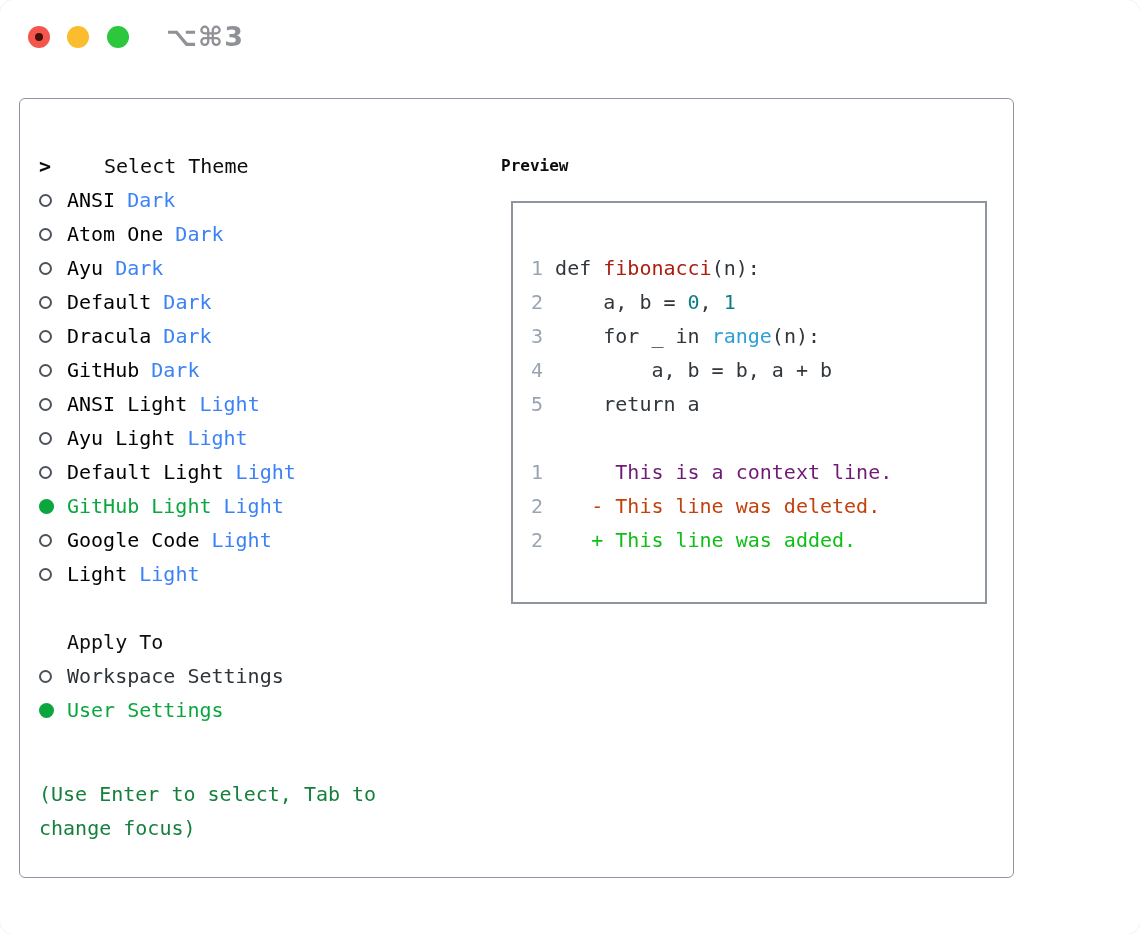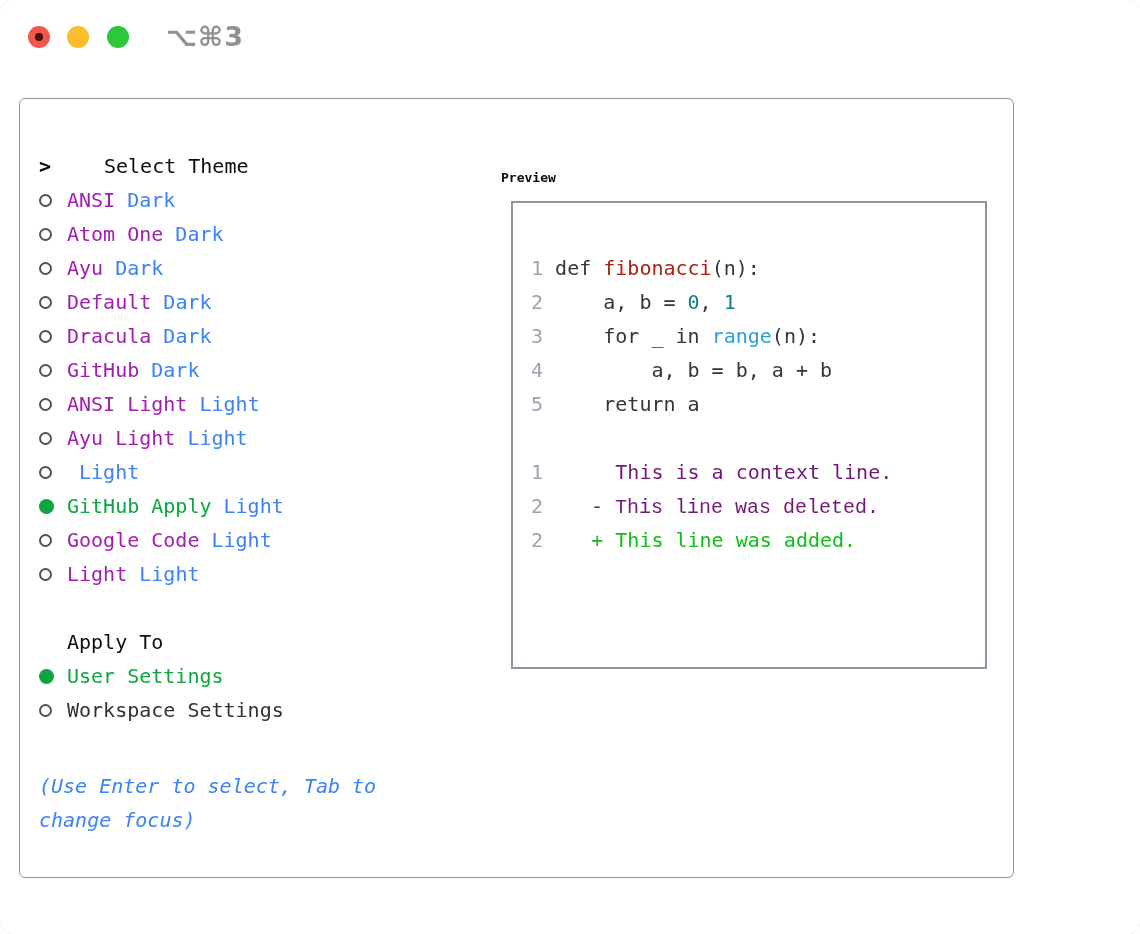--- a/index.html
+++ b/index.html
@@ -33,47 +33,47 @@
   }
 
   
   .left-col { position: absolute; left: 19px; top: 50px; width: 450px; }
   .row { display: flex; align-items: center; height: 34px; font-size: 20px; line-height: 34px; white-space: pre; }
   .marker { width: 28px; flex: 0 0 28px; display: flex; align-items: center; }
   .prompt { font-weight: bold; color: #0b0c0e; }
   .header-text { font-weight: normal; color: #0b0c0e; margin-left: 37px; }
   .circle { width: 13px; height: 13px; border: 2px solid #4c535b; border-radius: 50%; display: inline-block; }
   .circle.sel { width: 15px; height: 15px; border: none; background: #0ca63f; }
-  .theme-name { color: #a21caf; }
+  .theme-name { color: #000000; }
   .theme-name.sel { color: #0ca63f; }
   .theme-variant { color: #3b82f6; }
   .apply-header { color: #0c0e10; }
   .option-label { color: #2e3338; }
   .option-label.sel { color: #0ca63f; }
   .spacer { height: 34px; }
-  .help { width: 412px; font-size: 20px; line-height: 34px; color: #3b82f6; margin-top: 8px; font-style: italic; }
+  .help { width: 412px; font-size: 20px; line-height: 34px; color: #15803d; margin-top: 16px; }
 
   
   .preview-title {
-    position: absolute; left: 481px; top: 62px; height: 34px; line-height: 34px;
-    font-size: 13px; font-weight: bold; color: #0b0c0e;
+    position: absolute; left: 481px; top: 50px; height: 34px; line-height: 34px;
+    font-size: 16px; font-weight: bold; color: #0b0c0e;
   }
   .preview-box {
-    position: absolute; left: 491px; top: 102px; width: 476px; height: 468px;
+    position: absolute; left: 491px; top: 102px; width: 476px; height: 403px;
     border: 2px solid #8d95a1; background: #ffffff;
     padding: 48px 0 0 18px; overflow: hidden;
   }
   .code-line { height: 34px; line-height: 34px; font-size: 20px; white-space: pre; }
   .tok-ln       { color: #9aa5b3; }
   .tok-default  { color: #30363c; }
   .tok-function { color: #ac1c0f; }
   .tok-number   { color: #0c7d85; }
   .tok-builtin  { color: #2b9fd6; }
   .tok-context  { color: #701a75; }
-  .tok-deleted  { color: #701a75; font-family: Liberation Mono, monospace; }
+  .tok-deleted  { color: #c2410c; }
   .tok-added    { color: #0fbe17; }
 </style>
 </head>
 <body>
 
 <div class="window">
 
   <div class="titlebar">
     <span class="tl tl-red">
         <span class="tl-dot"></span>
@@ -93,36 +93,36 @@
 
       <div id="theme-list">
           <div class="row"><span class="marker"><span class="circle"></span></span><span class="theme-name">ANSI</span><span class="theme-variant"> Dark</span></div>
           <div class="row"><span class="marker"><span class="circle"></span></span><span class="theme-name">Atom One</span><span class="theme-variant"> Dark</span></div>
           <div class="row"><span class="marker"><span class="circle"></span></span><span class="theme-name">Ayu</span><span class="theme-variant"> Dark</span></div>
           <div class="row"><span class="marker"><span class="circle"></span></span><span class="theme-name">Default</span><span class="theme-variant"> Dark</span></div>
           <div class="row"><span class="marker"><span class="circle"></span></span><span class="theme-name">Dracula</span><span class="theme-variant"> Dark</span></div>
           <div class="row"><span class="marker"><span class="circle"></span></span><span class="theme-name">GitHub</span><span class="theme-variant"> Dark</span></div>
           <div class="row"><span class="marker"><span class="circle"></span></span><span class="theme-name">ANSI Light</span><span class="theme-variant"> Light</span></div>
           <div class="row"><span class="marker"><span class="circle"></span></span><span class="theme-name">Ayu Light</span><span class="theme-variant"> Light</span></div>
-          <div class="row"><span class="marker"><span class="circle"></span></span><span class="theme-variant"> Light</span></div>
-          <div class="row"><span class="marker"><span class="circle sel"></span></span><span class="theme-name sel">GitHub Apply</span><span class="theme-variant"> Light</span></div>
+          <div class="row"><span class="marker"><span class="circle"></span></span><span class="theme-name">Default Light</span><span class="theme-variant"> Light</span></div>
+          <div class="row"><span class="marker"><span class="circle sel"></span></span><span class="theme-name sel">GitHub Light</span><span class="theme-variant"> Light</span></div>
           <div class="row"><span class="marker"><span class="circle"></span></span><span class="theme-name">Google Code</span><span class="theme-variant"> Light</span></div>
           <div class="row"><span class="marker"><span class="circle"></span></span><span class="theme-name">Light</span><span class="theme-variant"> Light</span></div>
         </div>
 
       <div class="row spacer"></div>
 
       <div class="row">
         <span class="marker"></span>
         <span class="apply-header">Apply To</span>
       </div>
 
       <div id="apply-list">
+          <div class="row"><span class="marker"><span class="circle"></span></span><span class="option-label">Workspace Settings</span></div>
           <div class="row"><span class="marker"><span class="circle sel"></span></span><span class="option-label sel">User Settings</span></div>
-          <div class="row"><span class="marker"><span class="circle"></span></span><span class="option-label">Workspace Settings</span></div>
         </div>
 
       <div class="row spacer"></div>
 
       <div class="help">(Use Enter to select, Tab to change focus)</div>
     </div>
 
     <div class="preview-title">Preview</div>
 
     <div class="preview-box" id="preview-box">

